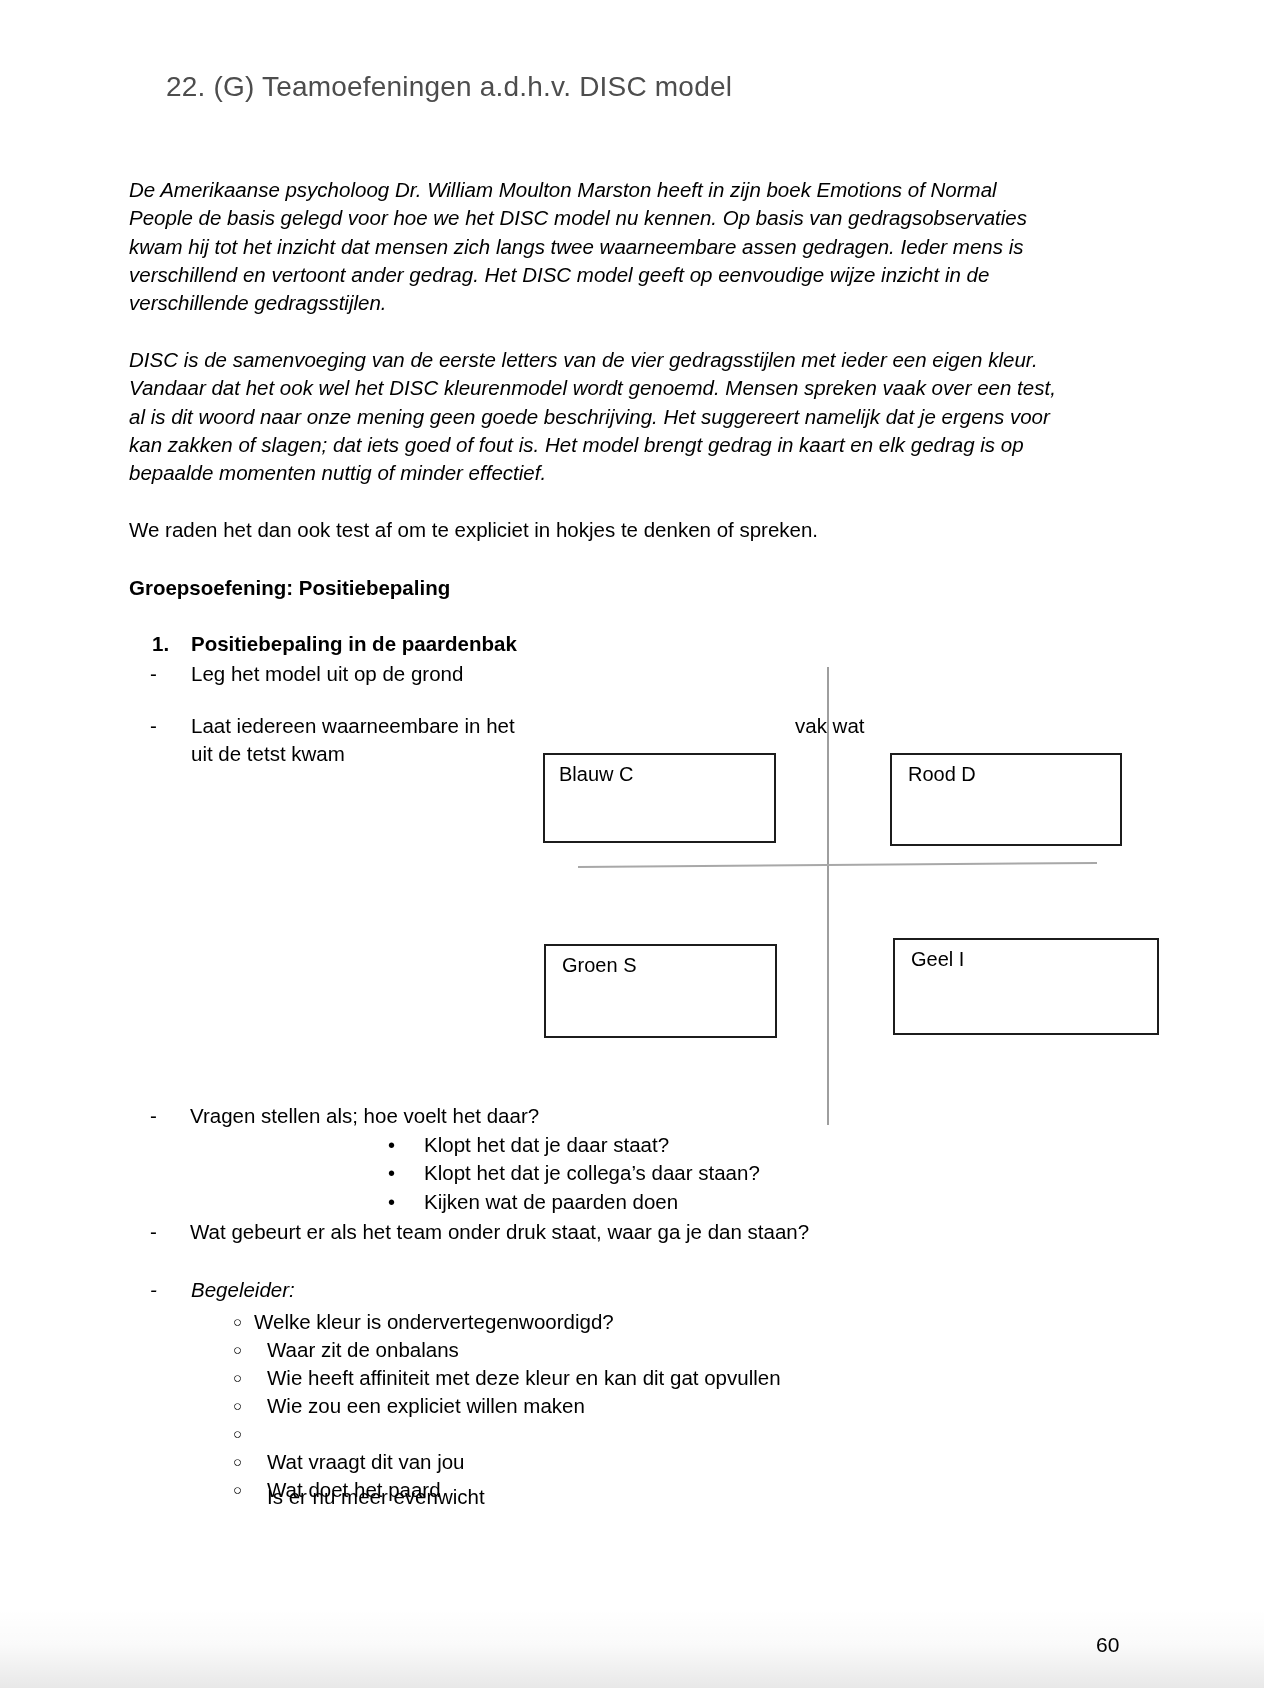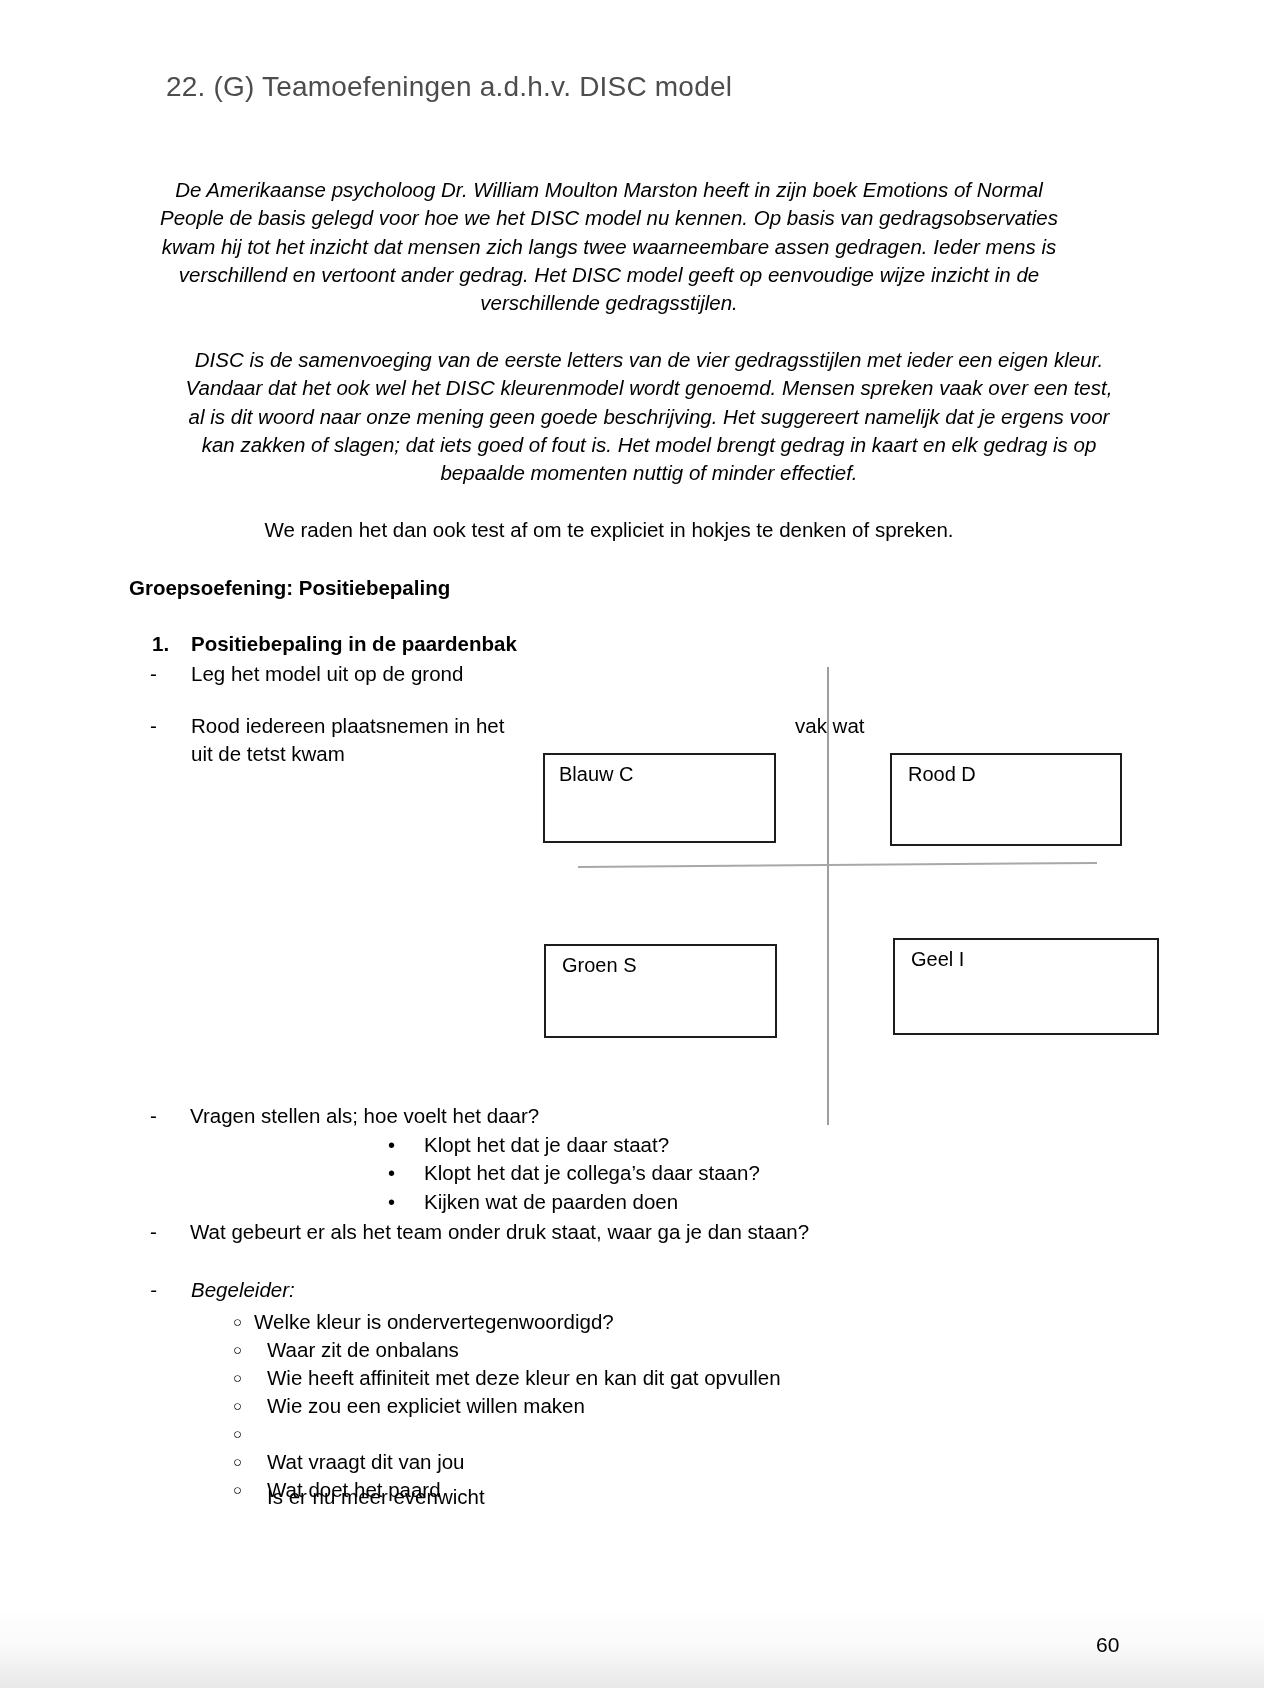--- a/index.html
+++ b/index.html
@@ -4,21 +4,21 @@
 <style>
   html, body { margin: 0; padding: 0; }
   body {
     width: 1264px; height: 1688px;
     background: #ffffff;
     position: relative;
     overflow: hidden;
     font-family: "Liberation Sans", sans-serif;
     color: #000000;
   }
-  .abs { position: absolute; text-align: center; }
+  .abs { position: absolute; }
   .doc-title {
     font-size: 28px;
     line-height: 34px;
     color: #4d4d4d;
     letter-spacing: 0.2px;
   }
   .body-text {
     font-size: 20.5px;
     line-height: 28.3px;
   }
@@ -61,38 +61,38 @@
 <body>
 
 <div class="abs doc-title" style="left:166px; top:70px;">22. (G) Teamoefeningen a.d.h.v. DISC model</div>
 
 <div class="abs body-text pre" style="left:129px; top:176px; width:960px;">De Amerikaanse psycholoog Dr. William Moulton Marston heeft in zijn boek Emotions of Normal
 People de basis gelegd voor hoe we het DISC model nu kennen. Op basis van gedragsobservaties
 kwam hij tot het inzicht dat mensen zich langs twee waarneembare assen gedragen. Ieder mens is
 verschillend en vertoont ander gedrag. Het DISC model geeft op eenvoudige wijze inzicht in de
 verschillende gedragsstijlen.</div>
 
-<div class="abs body-text pre" style="left:129px; top:346px; width:960px;margin-left:40px;">DISC is de samenvoeging van de eerste letters van de vier gedragsstijlen met ieder een eigen kleur.
+<div class="abs body-text pre" style="left:129px; top:346px; width:960px;">DISC is de samenvoeging van de eerste letters van de vier gedragsstijlen met ieder een eigen kleur.
 Vandaar dat het ook wel het DISC kleurenmodel wordt genoemd. Mensen spreken vaak over een test,
 al is dit woord naar onze mening geen goede beschrijving. Het suggereert namelijk dat je ergens voor
 kan zakken of slagen; dat iets goed of fout is. Het model brengt gedrag in kaart en elk gedrag is op
 bepaalde momenten nuttig of minder effectief.</div>
 
 <div class="abs body-text" style="left:129px; top:516px; width:960px;">We raden het dan ook test af om te expliciet in hokjes te denken of spreken.</div>
 
 <div class="abs body-text bold" style="left:129px; top:574px;">Groepsoefening: Positiebepaling</div>
 
 <span class="abs body-text bold" style="left:152px; top:630px;">1.</span>
 <div class="abs body-text bold" style="left:191px; top:630px;">Positiebepaling in de paardenbak</div>
 
 <span class="abs body-text marker" style="left:150px; top:660px;">-</span>
 <div class="abs body-text" style="left:191px; top:660px;">Leg het model uit op de grond</div>
 
 <span class="abs body-text marker" style="left:150px; top:712px;">-</span>
-<div class="abs body-text" style="left:191px; top:712px;">Rood iedereen plaatsnemen in het</div>
+<div class="abs body-text" style="left:191px; top:712px;">Laat iedereen waarneembare in het</div>
 <div class="abs body-text" style="left:795px; top:712px;">vak wat</div>
 <div class="abs body-text" style="left:191px; top:740px;">uit de tetst kwam</div>
 
 <div class="vline" style="left:827px; top:667px; height:458px;"></div>
 <div class="hline" style="left:578px; top:864px; width:519px;"></div>
 
 <div class="quad-box" style="left:543px; top:753px; width:233px; height:90px;padding-left:14px;">
   <span>Blauw C</span>
 </div>
 <div class="quad-box" style="left:890px; top:753px; width:232px; height:93px;">

